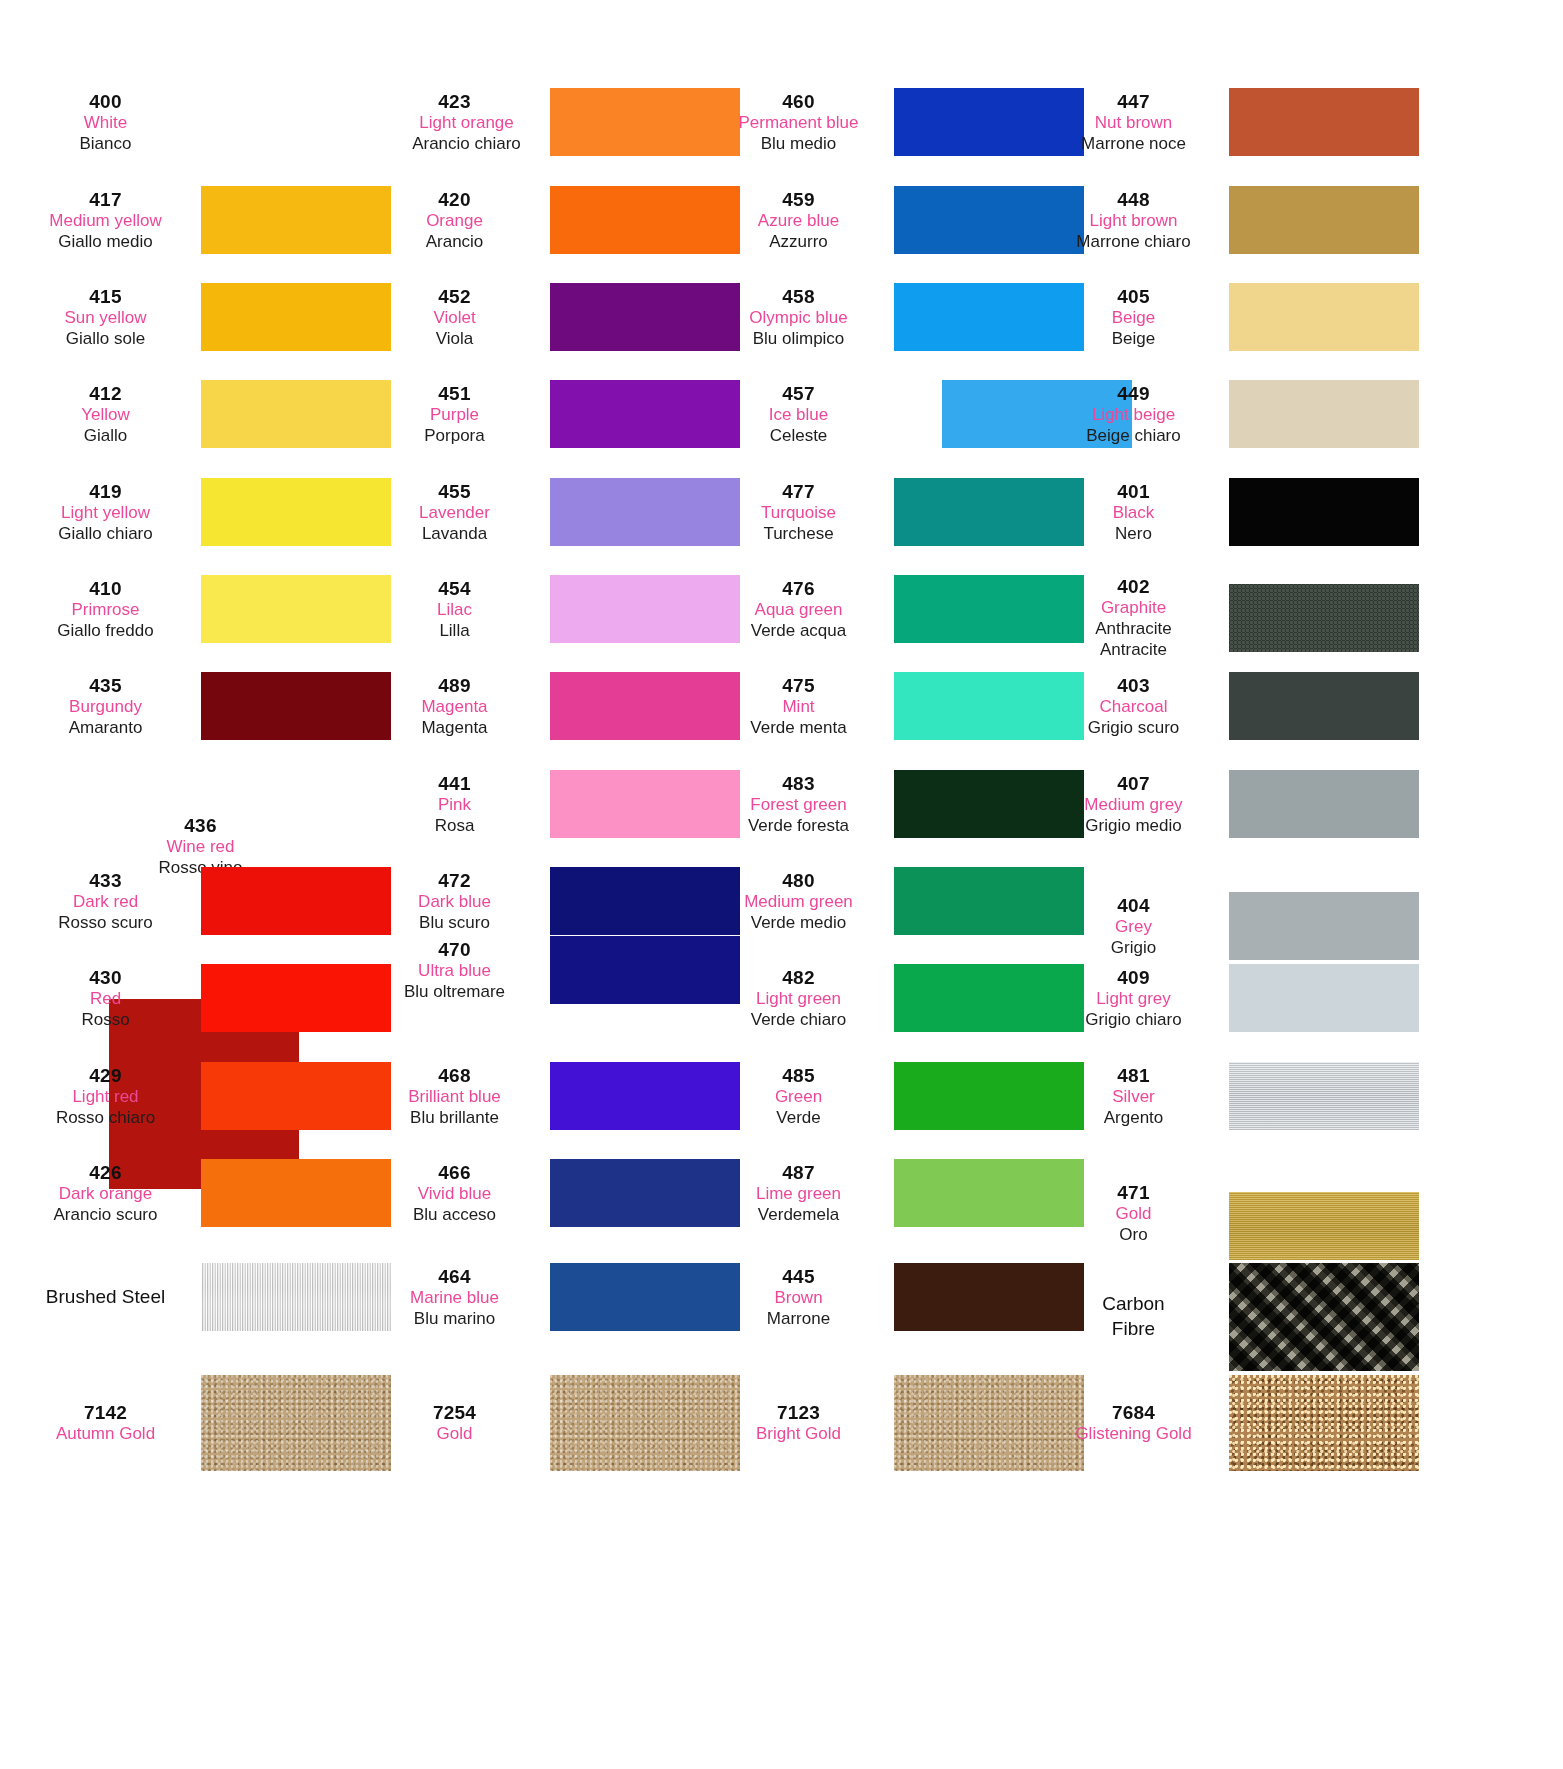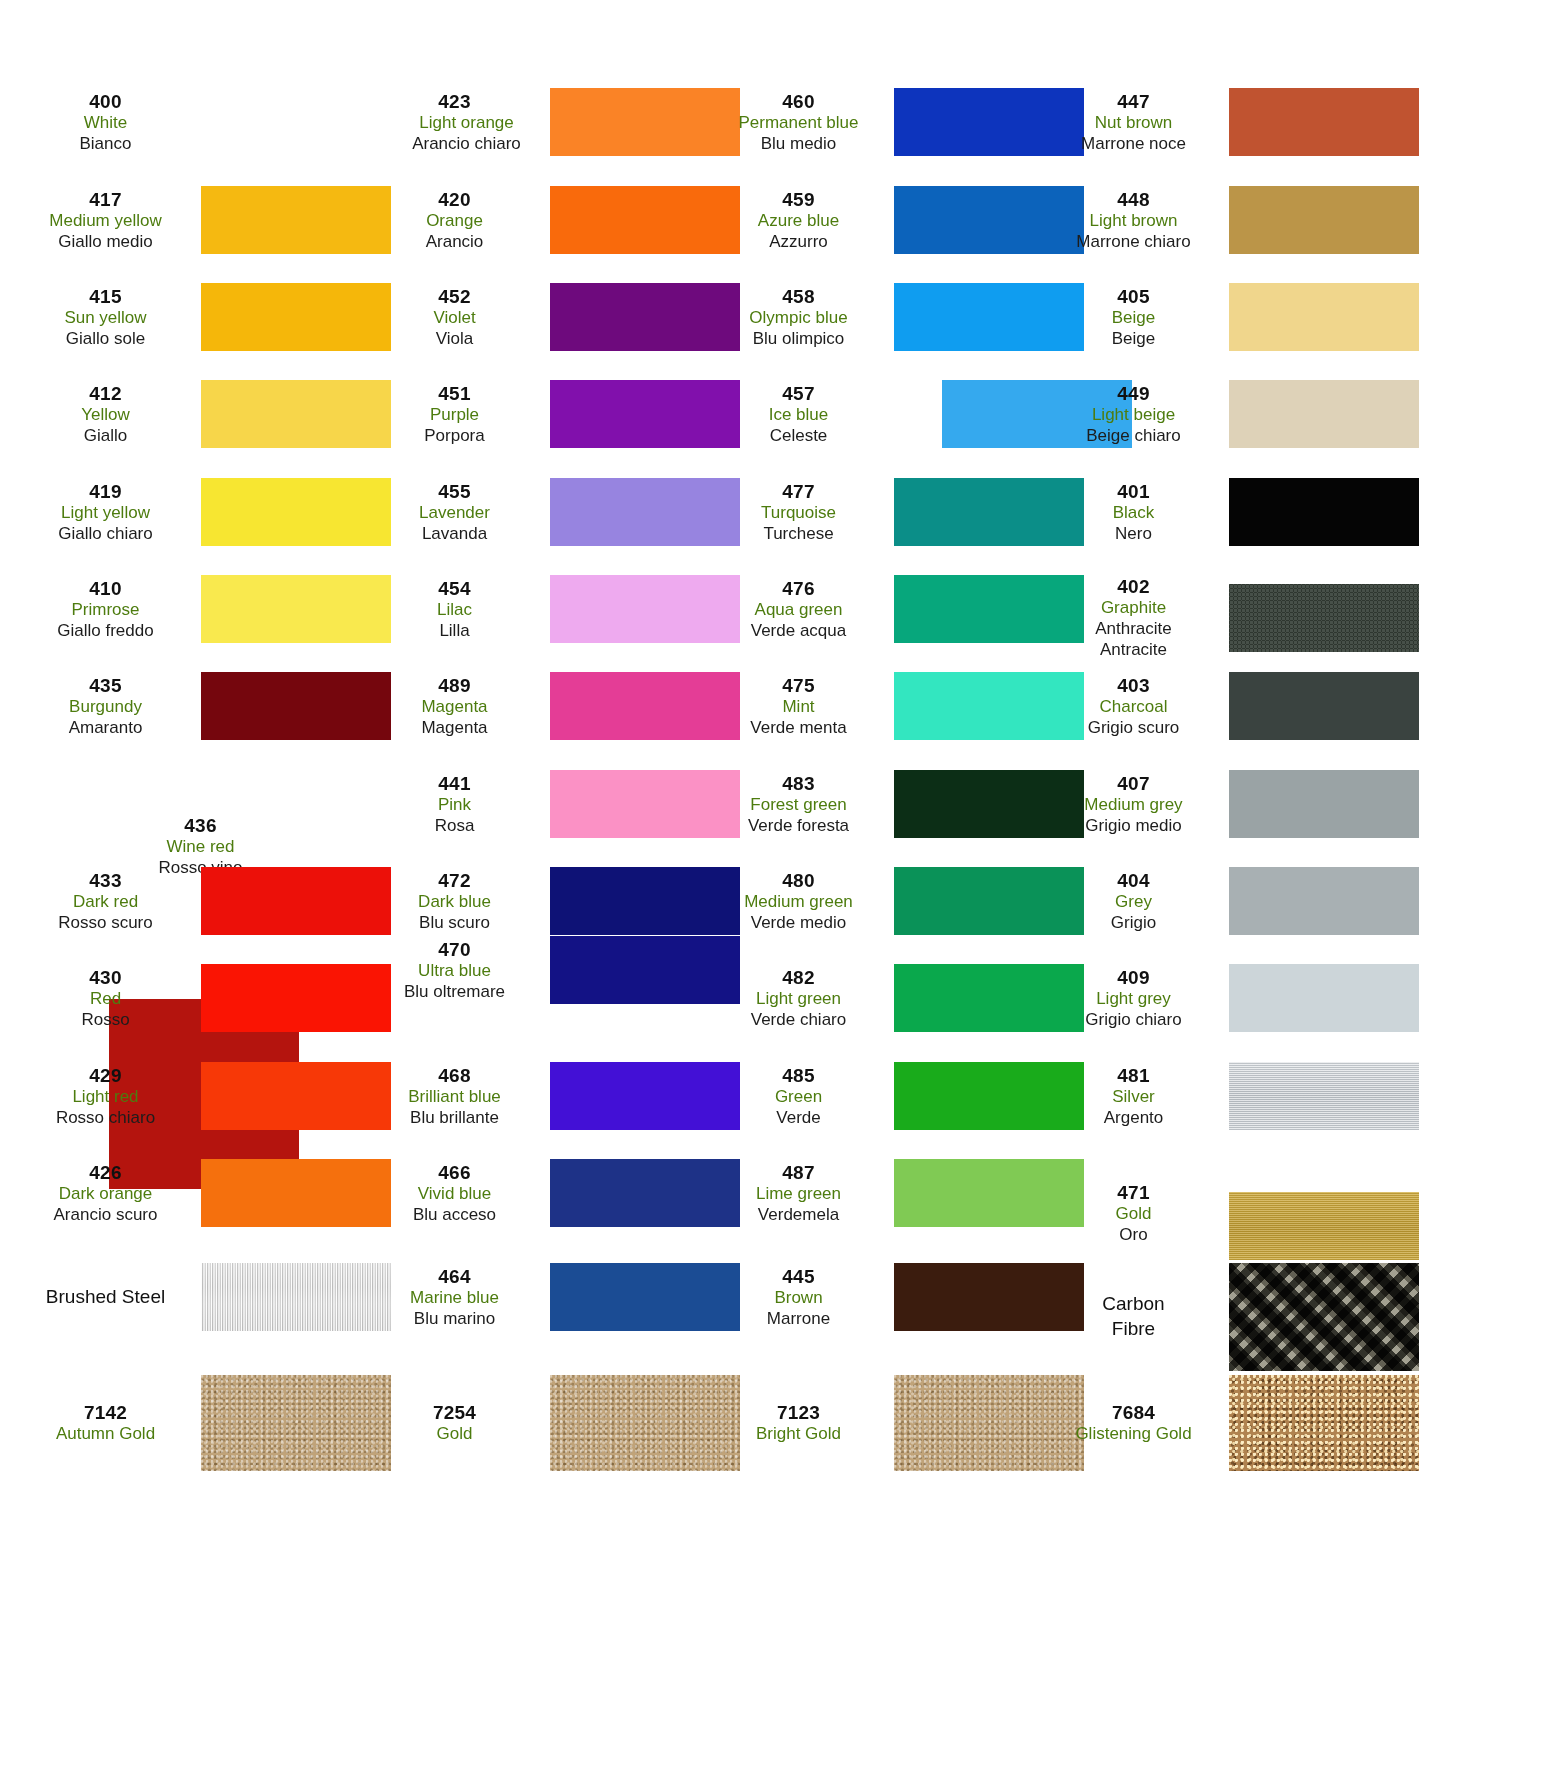--- a/index.html
+++ b/index.html
@@ -56,21 +56,21 @@
   .code {
     font-size: 19px;
     font-weight: 700;
     letter-spacing: 0.2px;
     color: #111;
     display: block;
   }
   .name-en {
     font-size: 17px;
     font-weight: 400;
-    color: #4d7c0f;
+    color: #ec4899;
     display: block;
     white-space: nowrap;
   }
   .name-it {
     font-size: 17px;
     font-weight: 400;
     color: #1d1d1d;
     display: block;
     white-space: nowrap;
   }
@@ -583,21 +583,21 @@
         <div class="swatch" style="background: rgb(58, 67, 64);"></div>
       </div>
       <div class="row" style="top: 770px;">
         <div class="labels">
           <span class="code">407</span>
           <span class="name-en">Medium grey</span>
           <span class="name-it">Grigio medio</span>
         </div>
         <div class="swatch" style="background: rgb(154, 163, 165);"></div>
       </div>
-      <div class="row" style="top: 867px;">
+      <div class="row" style="top: 892px;">
         <div class="labels">
           <span class="code">404</span>
           <span class="name-en">Grey</span>
           <span class="name-it">Grigio</span>
         </div>
         <div class="swatch" style="background: rgb(168, 176, 179);"></div>
       </div>
       <div class="row" style="top: 964px;">
         <div class="labels">
           <span class="code">409</span>

